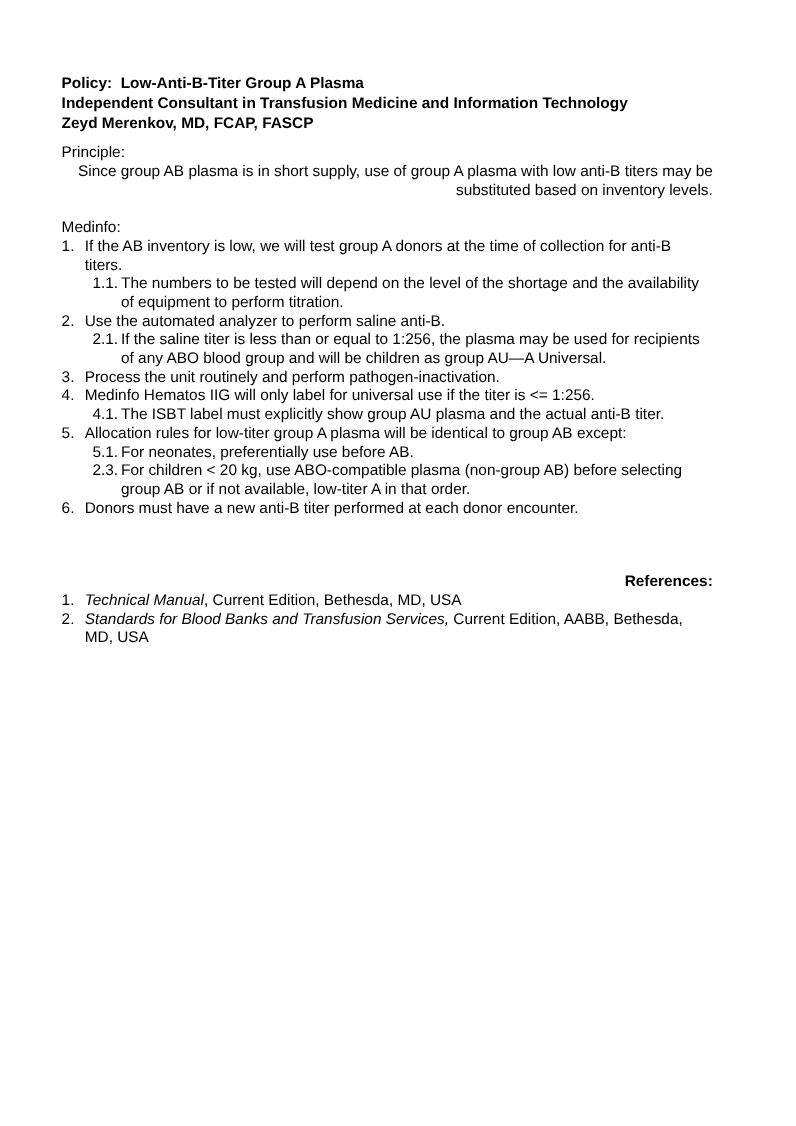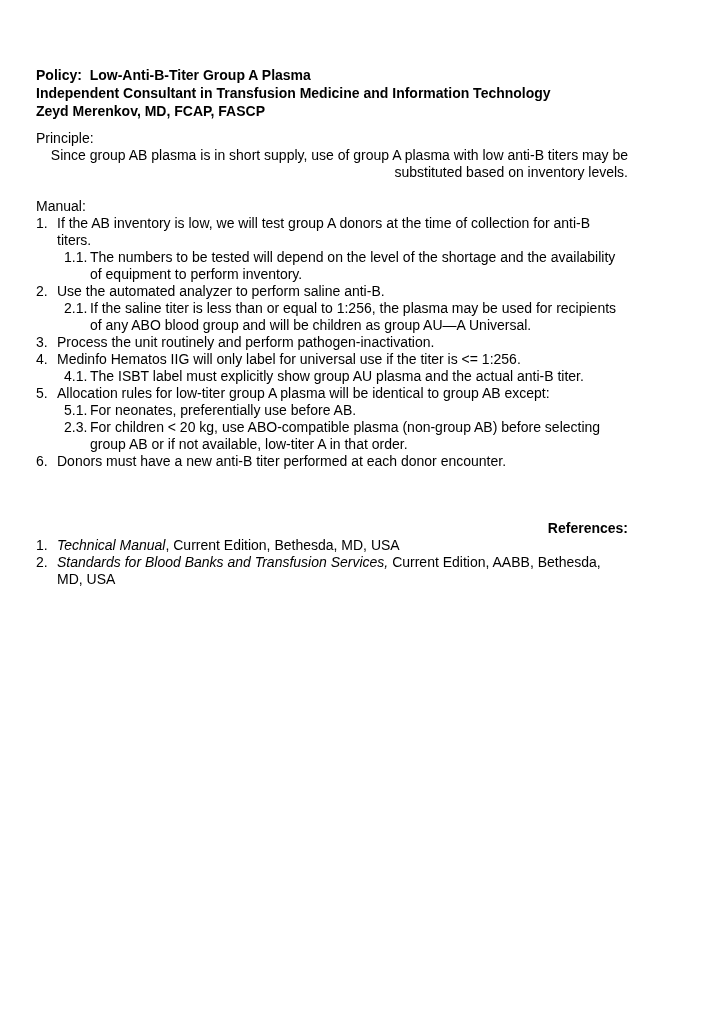--- a/index.html
+++ b/index.html
@@ -13,21 +13,21 @@
     font-family: "Liberation Sans", "DejaVu Sans", sans-serif;
     font-size: 14px;
     line-height: 17px;
     color: #000000;
     overflow: hidden;
   }
   .page {
     box-sizing: border-box;
     width: 672px;
     height: 1024px;
-    padding: 66px 60px 0 36px;
+    padding: 66px 60px 0 56px;
   }
   .content {
     width: 592px;
   }
   .doc-header {
     font-weight: bold;
     line-height: 18px;
   }
   .doc-header .line {
     white-space: pre-wrap;
@@ -61,24 +61,24 @@
       <div class="line">Independent Consultant in Transfusion Medicine and Information Technology</div>
       <div class="line">Zeyd Merenkov, MD, FCAP, FASCP</div>
     </div>
 
     <div class="section-principle">
       <p class="heading">Principle:</p>
       <p class="body-text">Since group AB plasma is in short supply, use of group A plasma with low anti-B titers may be substituted based on inventory levels.</p>
     </div>
 
     <div class="section-policy">
-      <p class="heading">Manual:</p>
+      <p class="heading">Medinfo:</p>
       <div class="list">
           <div class="li lvl1"><span class="num">1.</span><span class="txt">If the AB inventory is low, we will test group A donors at the time of collection for anti-B titers.</span></div>
-          <div class="li lvl2"><span class="num">1.1.</span><span class="txt">The numbers to be tested will depend on the level of the shortage and the availability of equipment to perform inventory.</span></div>
+          <div class="li lvl2"><span class="num">1.1.</span><span class="txt">The numbers to be tested will depend on the level of the shortage and the availability of equipment to perform titration.</span></div>
           <div class="li lvl1"><span class="num">2.</span><span class="txt">Use the automated analyzer to perform saline anti-B.</span></div>
           <div class="li lvl2"><span class="num">2.1.</span><span class="txt">If the saline titer is less than or equal to 1:256, the plasma may be used for recipients of any ABO blood group and will be children as group AU—A Universal.</span></div>
           <div class="li lvl1"><span class="num">3.</span><span class="txt">Process the unit routinely and perform pathogen-inactivation.</span></div>
           <div class="li lvl1"><span class="num">4.</span><span class="txt">Medinfo Hematos IIG will only label for universal use if the titer is &lt;= 1:256.</span></div>
           <div class="li lvl2"><span class="num">4.1.</span><span class="txt">The ISBT label must explicitly show group AU plasma and the actual anti-B titer.</span></div>
           <div class="li lvl1"><span class="num">5.</span><span class="txt">Allocation rules for low-titer group A plasma will be identical to group AB except:</span></div>
           <div class="li lvl2"><span class="num">5.1.</span><span class="txt">For neonates, preferentially use before AB.</span></div>
           <div class="li lvl2"><span class="num">2.3.</span><span class="txt">For children &lt; 20 kg, use ABO-compatible plasma (non-group AB) before selecting group AB or if not available, low-titer A in that order.</span></div>
           <div class="li lvl1"><span class="num">6.</span><span class="txt">Donors must have a new anti-B titer performed at each donor encounter.</span></div>
         </div>

